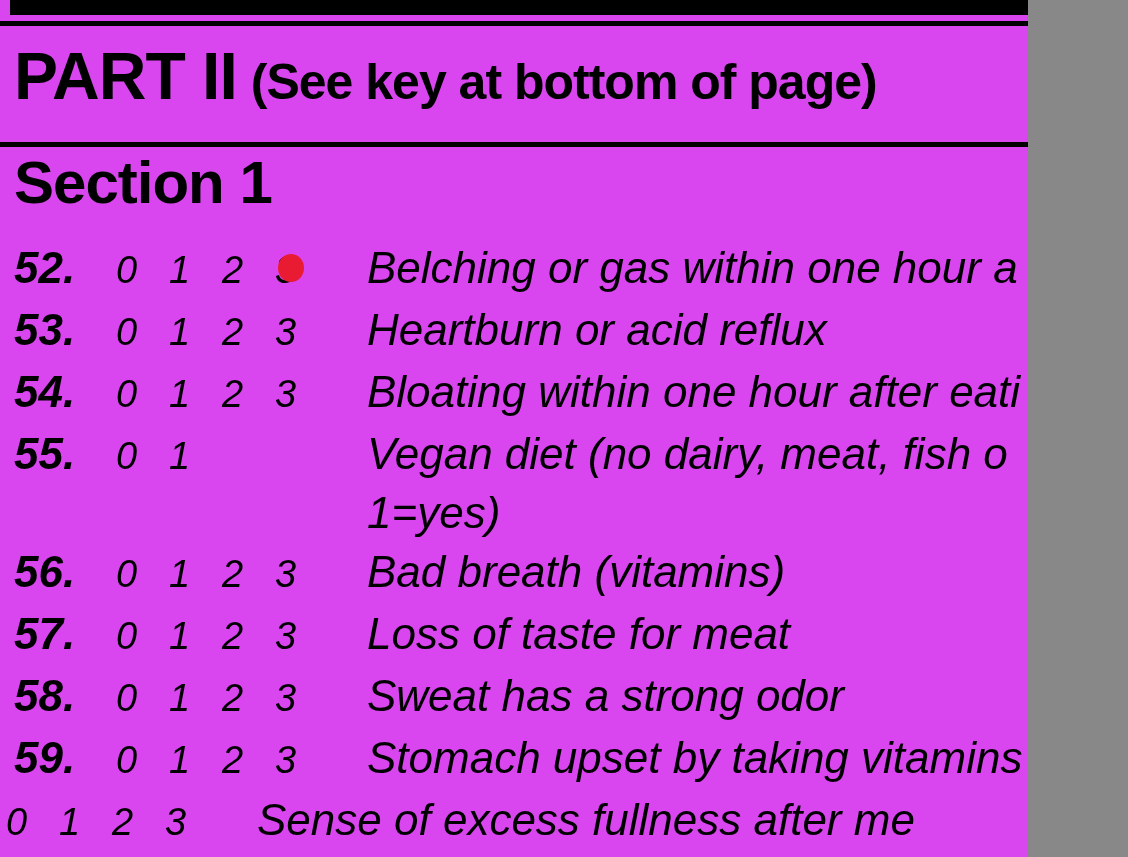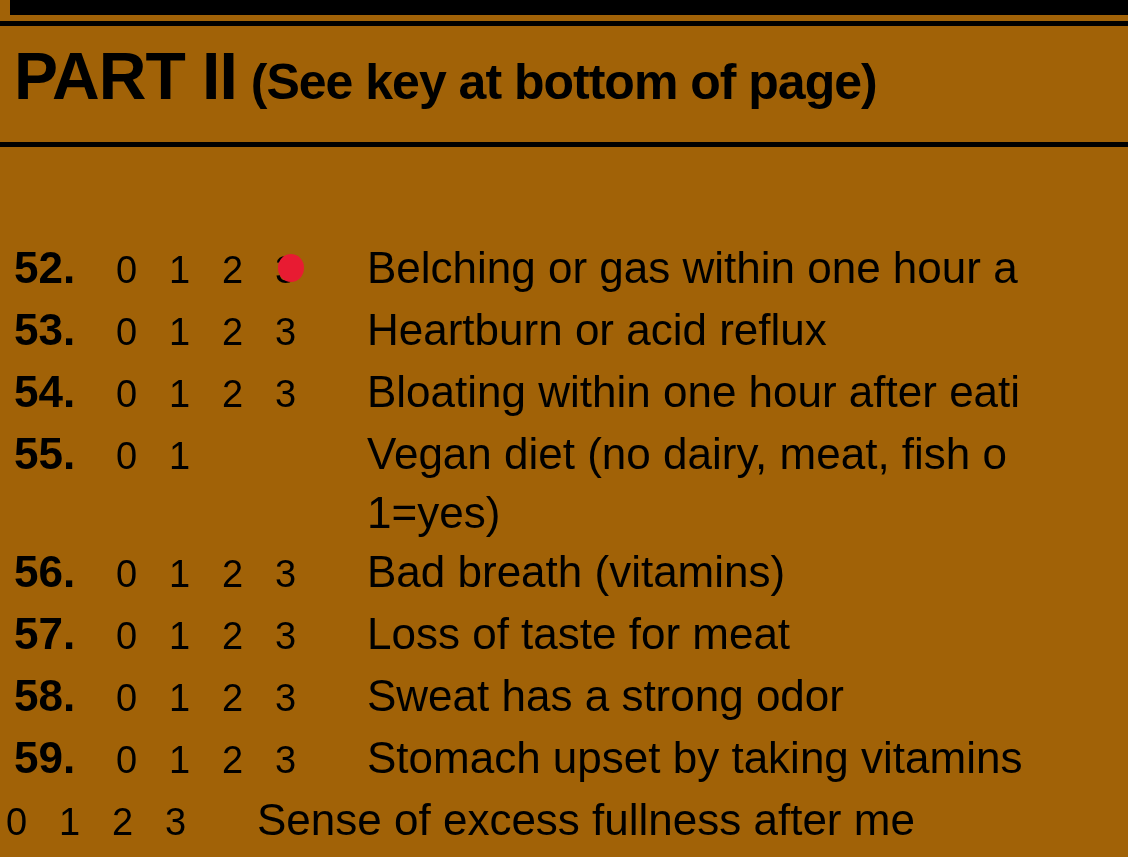--- a/index.html
+++ b/index.html
@@ -1,20 +1,20 @@
 <!DOCTYPE html>
 <html><head>
 <meta charset="utf-8">
 <style>
   html, body { margin: 0; padding: 0; background: #888; }
   .page {
     position: relative;
-    width: 1128px;
+    width: 1028px;
     height: 857px;
-    background: #a16207;
+    background: #d946ef;
     overflow: hidden;
     font-family: "Liberation Sans", sans-serif;
     color: #000;
   }
   .bar-top {
     position: absolute;
     top: 0; left: 10px; right: 0;
     height: 15px;
     background: #000;
   }
@@ -56,20 +56,21 @@
   .rows {
     position: absolute;
     top: 238px; left: 0;
     width: 100%;
   }
   .row {
     display: flex;
     align-items: baseline;
     line-height: 59px;
     white-space: nowrap;
+    font-style: italic;
   }
   .qnum {
     flex: 0 0 96px;
     margin-left: 14px;
     font-size: 44px;
     font-weight: bold;
   }
   .opts {
     flex: 0 0 212px;
     padding-left: 6px;
@@ -101,20 +102,21 @@
 <div class="page">
   <div class="bar-top"></div>
   <div class="bar-second"></div>
 
   <div class="header">
     <span class="title">PART II</span><span class="subtitle">(See key at bottom of page)</span>
   </div>
 
   <div class="header-divider"></div>
 
+  <div class="section-title">Section 1</div>
 
   <div class="rows">
   <div class="row">
     <span class="qnum">52.</span>
     <span class="opts">
           <span class="opt"><span>0</span></span>
           <span class="opt"><span>1</span></span>
           <span class="opt"><span>2</span></span>
           <span class="opt"><span>3</span><span class="dot" style="background: rgb(232, 27, 50);"></span></span>
         </span>

